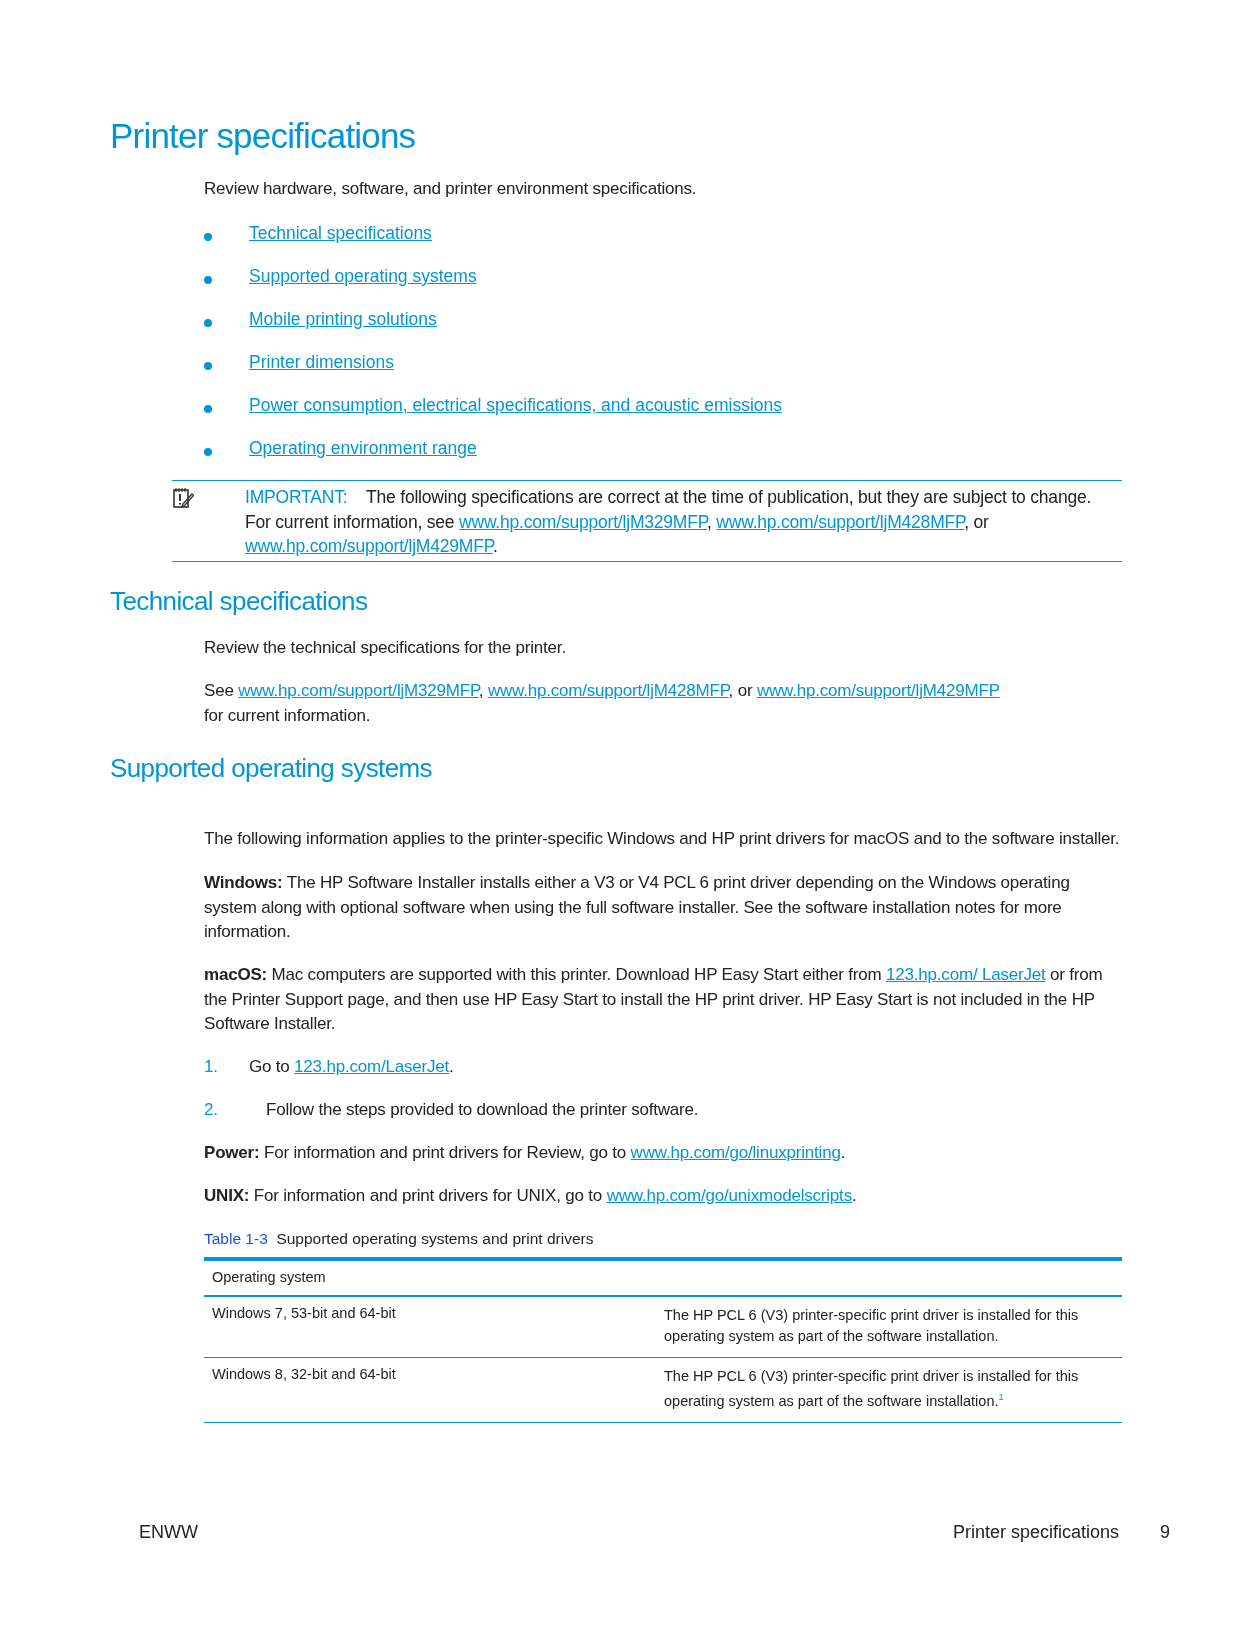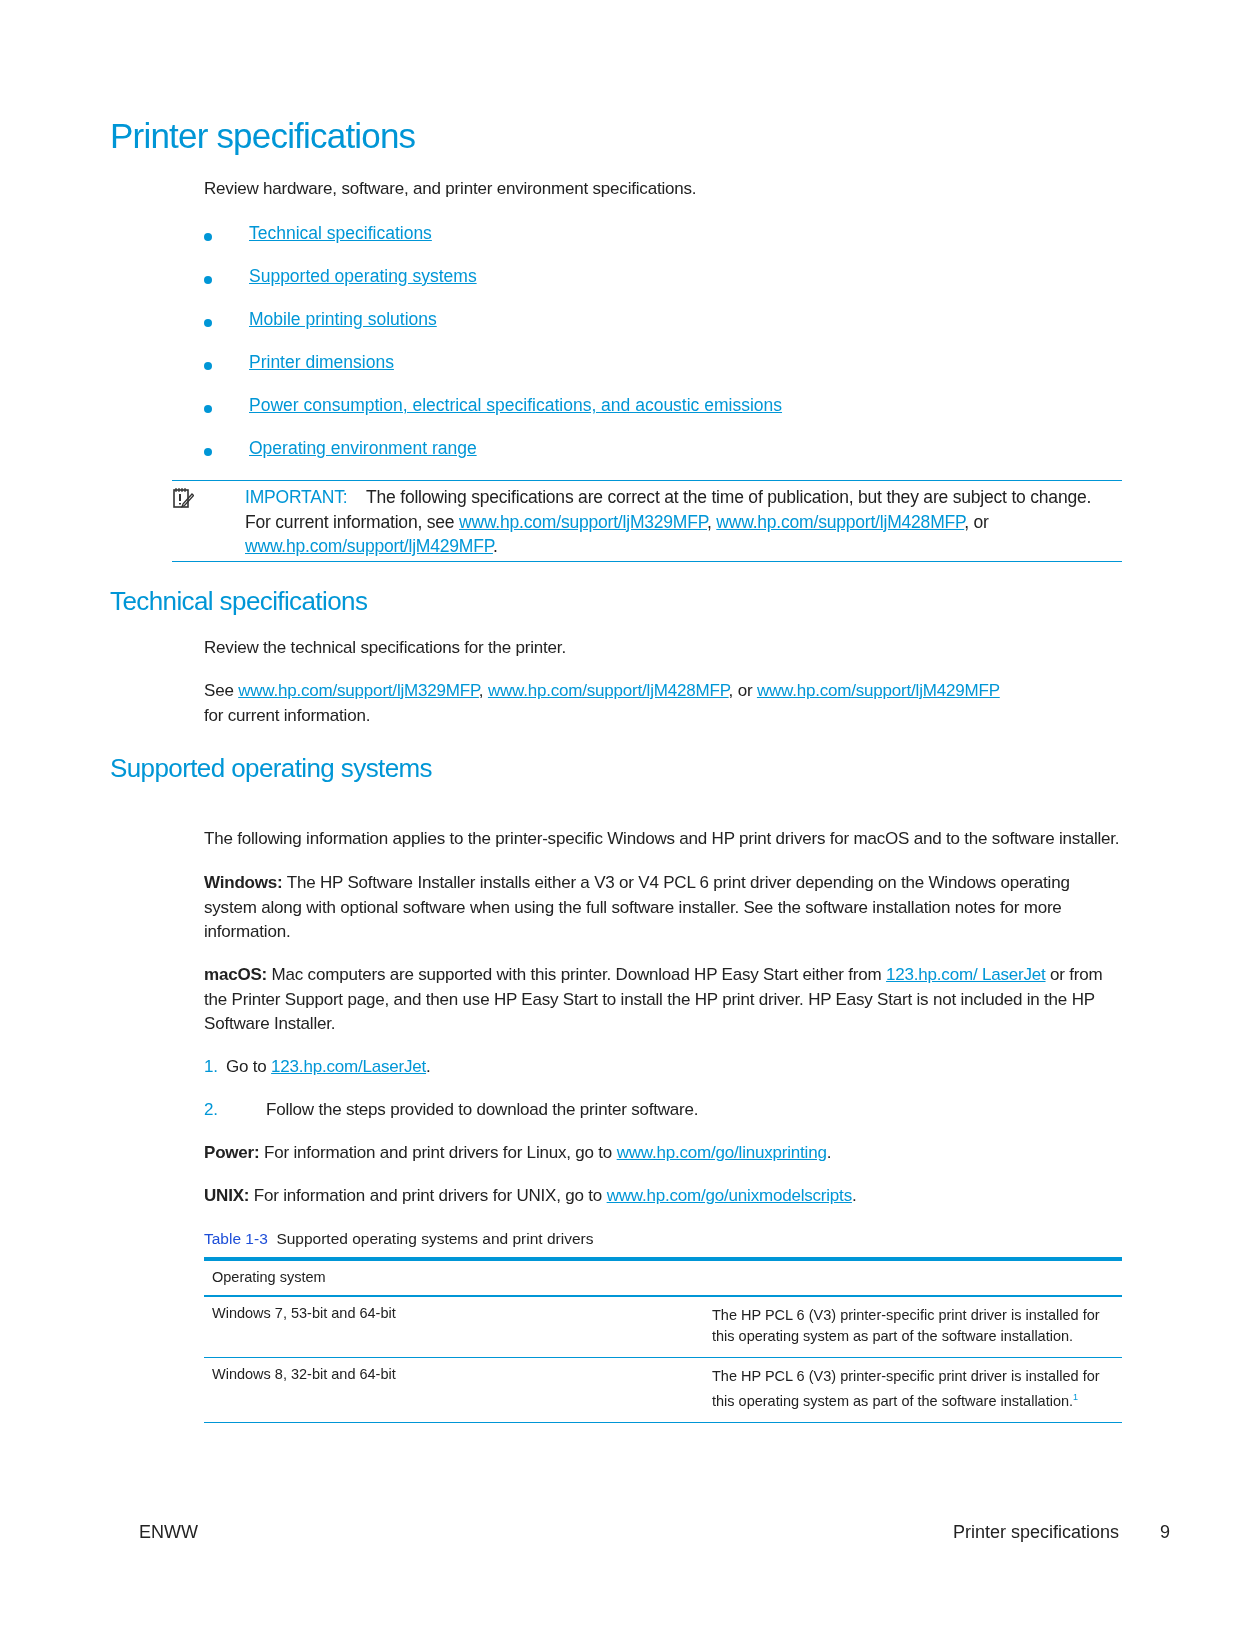--- a/index.html
+++ b/index.html
@@ -11,21 +11,21 @@
   .p { left:204px; width:920px; font-size:17px; line-height:24.5px; letter-spacing:-0.2px; }
   a { color:#0096d6; text-decoration:underline; }
   .bullet { left:204px; font-size:17.5px; }
   .bullet .dot { position:absolute; left:0; top:4px; width:8px; height:8px; border-radius:50%; background:#0096d6; }
   .bullet a { position:absolute; left:45px; top:-6px; white-space:nowrap; }
   .b { font-weight:bold; }
   .num { color:#0096d6; position:absolute; left:0; }
   .important { left:172px; top:480px; width:950px; border-top:1.5px solid #0096d6; border-bottom:1.5px solid #0096d6; padding:0; height:80px; }
   .table { left:204px; top:1257px; width:918px; font-size:14.5px; }
   .table .toprule { height:4px; background:#0096d6; }
-  .row { display:flex; border-bottom:1.5px solid #0096d6;gap:48px; }
+  .row { display:flex; border-bottom:1.5px solid #0096d6; }
   .row .c1 { width:460px; padding:8px 8px 10px 8px; box-sizing:border-box; }
   .row .c2 { flex:1; padding:8px 8px 10px 0; box-sizing:border-box; line-height:21px; }
   .footer { top:1522px; font-size:18px;margin-left:29px; }
 </style>
 </head>
 <body>
 
 <div class="abs h1">Printer specifications</div>
 <div class="abs p" style="top:177px;">Review hardware, software, and printer environment specifications.</div>
 
@@ -73,24 +73,24 @@
 <div class="abs p" style="top:679px;">
   <span>See </span><a>www.hp.com/support/ljM329MFP</a><span>, </span><a>www.hp.com/support/ljM428MFP</a><span>, or </span><a>www.hp.com/support/ljM429MFP</a><br>
   <span>for current information.</span>
 </div>
 
 <div class="abs h2" style="top:753px;">Supported operating systems</div>
 <div class="abs p" style="top:803px;margin-top:24px;">The following information applies to the printer-specific Windows and HP print drivers for macOS and to the software installer.</div>
 <div class="abs p" style="top:871px;"><span class="b">Windows:</span><span> The HP Software Installer installs either a V3 or V4 PCL 6 print driver depending on the Windows operating system along with optional software when using the full software installer. See the software installation notes for more information.</span></div>
 <div class="abs p" style="top:963px;"><span class="b">macOS:</span><span> Mac computers are supported with this printer. Download HP Easy Start either from </span><a>123.hp.com/ LaserJet</a><span> or from the Printer Support page, and then use HP Easy Start to install the HP print driver. HP Easy Start is not included in the HP Software Installer.</span></div>
 
-<div class="abs p" style="top:1055px;"><span class="num">1.</span><span style="margin-left:22px;">Go to </span><a>123.hp.com/LaserJet</a><span>.</span></div>
+<div class="abs p" style="top:1055px;"><span class="num">1.</span><span style="margin-left:45px;">Go to </span><a>123.hp.com/LaserJet</a><span>.</span></div>
 <div class="abs p" style="top:1098px;"><span class="num">2.</span><span style="margin-left:62px;">Follow the steps provided to download the printer software.</span></div>
 
-<div class="abs p" style="top:1141px;"><span class="b">Power:</span><span> For information and print drivers for Linux, go to </span><a>www.hp.com/go/linuxprinting</a><span>.</span></div>
+<div class="abs p" style="top:1141px;"><span class="b">Power:</span><span> For information and print drivers for Review, go to </span><a>www.hp.com/go/linuxprinting</a><span>.</span></div>
 <div class="abs p" style="top:1184px;"><span class="b">UNIX:</span><span> For information and print drivers for UNIX, go to </span><a>www.hp.com/go/unixmodelscripts</a><span>.</span></div>
 
 <div class="abs" style="left:204px;top:1230px;font-size:15.5px;"><span style="color:#1d4ed8;">Table 1-3</span>&nbsp;&nbsp;<span>Supported operating systems and print drivers</span></div>
 
 <div class="abs table">
   <div class="toprule"></div>
   <div class="row" style="border-bottom-width:2px;">
     <div class="c1">Operating system</div>
   </div>
   <div class="row">

